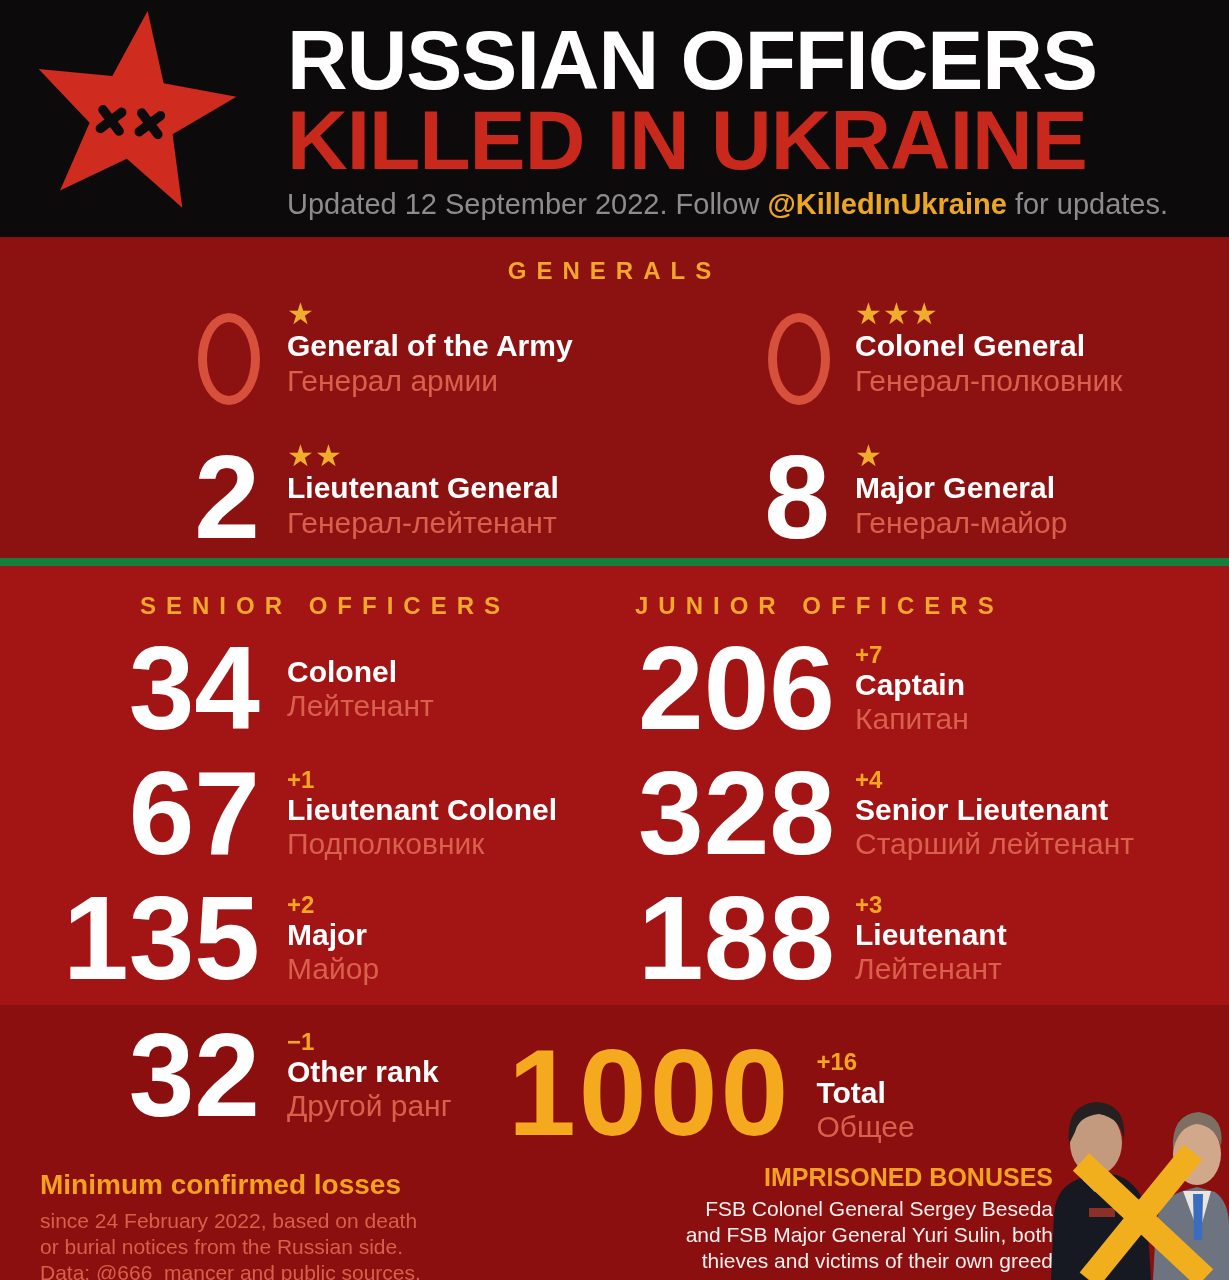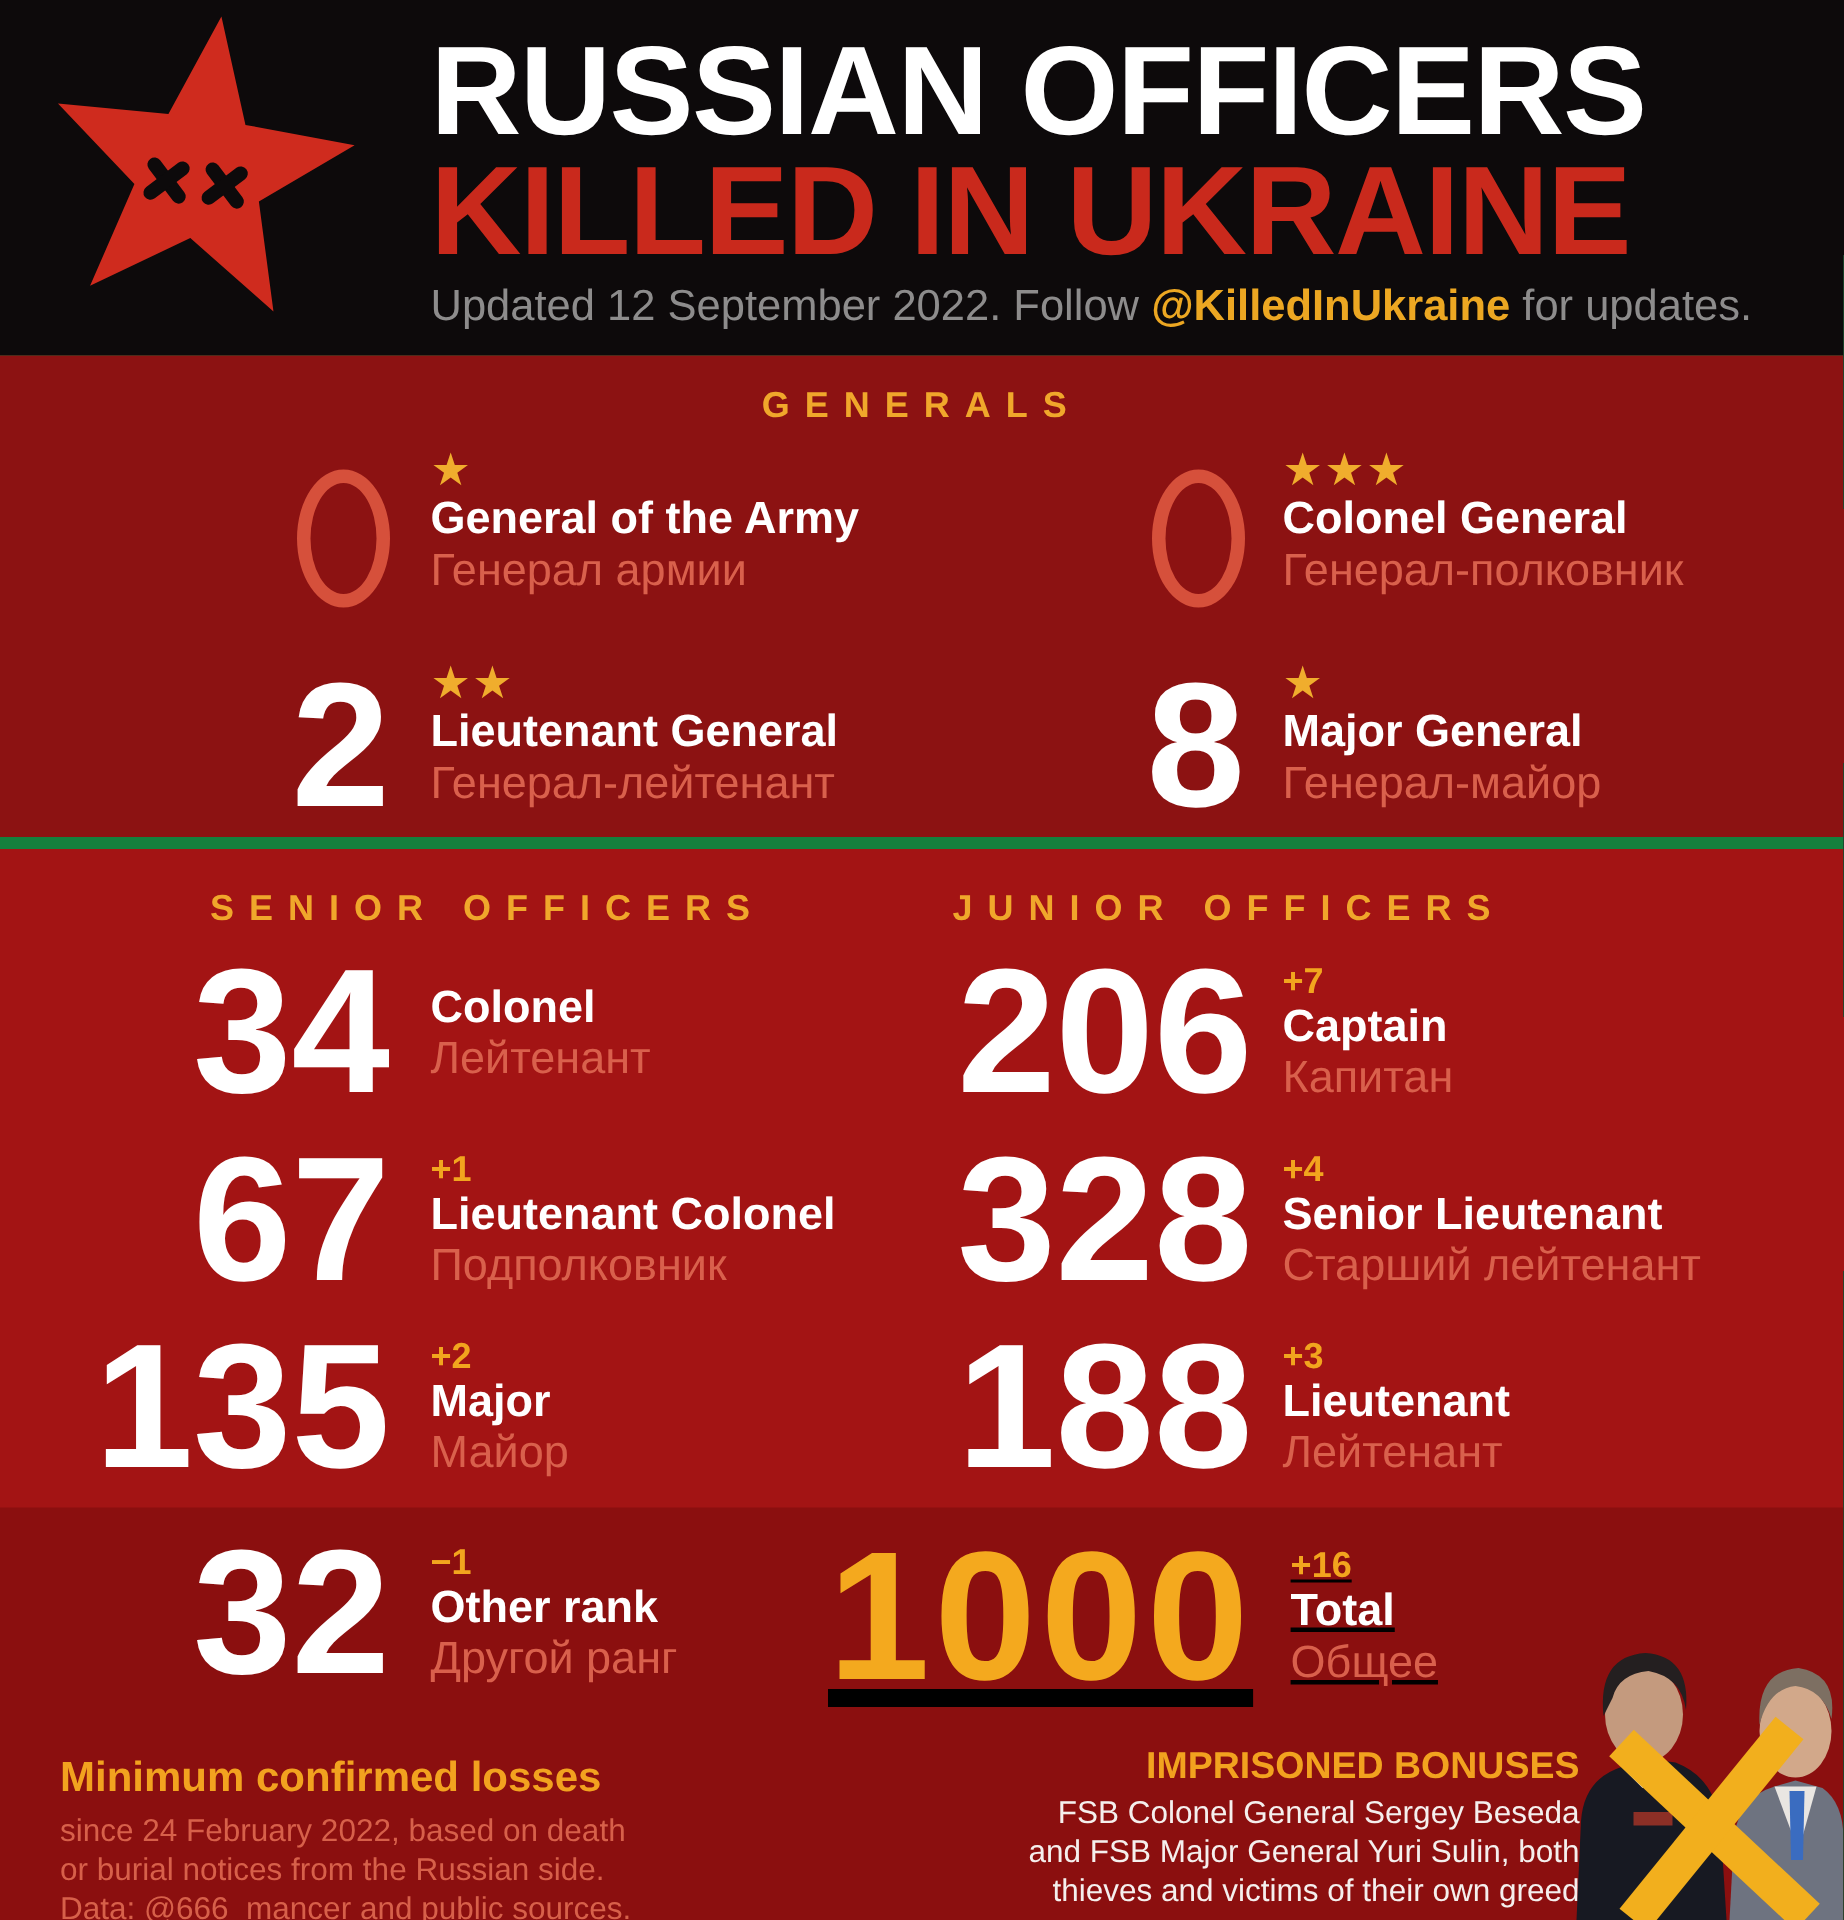--- a/index.html
+++ b/index.html
@@ -41,21 +41,21 @@
   .off-head-right { position:absolute; top:28px; left:635px; }
   .off-col { position:absolute; top:60px; width:614px; }
   .off-col.left  { left:0; }
   .off-col.right { left:614px; }
   .off-item { display:flex; align-items:center; height:125px; }
   .off-num { width:287px; flex:none; text-align:right; padding-right:27px; font-size:118px; font-weight:800; color:#ffffff; line-height:0.8; }
   .off-col.right .off-num, .col-right-num { width:241px; padding-right:20px; }
 
   
   .bottom-other { position:absolute; left:0; top:8px; width:614px; }
-  .bottom-total { position:absolute; left:552px; top:8px; height:130px; display:flex; align-items:center;text-decoration:underline; }
+  .bottom-total { position:absolute; left:508px; top:8px; height:130px; display:flex; align-items:flex-end; }
   .total-num { font-size:122px; font-weight:800; color:#f4a91e; letter-spacing:3px; line-height:0.8; margin-right:25px; }
 
   .foot-left { position:absolute; left:40px; top:141px; }
   .foot-left .foot-head { font-size:28px; font-weight:700; color:#f2a21f; line-height:1.1; margin-bottom:7px;margin-top:24px; }
   .foot-line { font-size:21px; font-weight:400; color:#d7604a; line-height:1.24; white-space:nowrap; }
   .foot-right { position:absolute; right:176px; top:157px; text-align:right; }
   .foot-right .foot-head { font-size:25px; font-weight:700; color:#f2a21f; line-height:1.2; margin-bottom:4px; }
   .foot-right .foot-line { color:#f5efed; }
 
   .photo { position:absolute; right:0; top:83px; width:192px; height:192px; }

